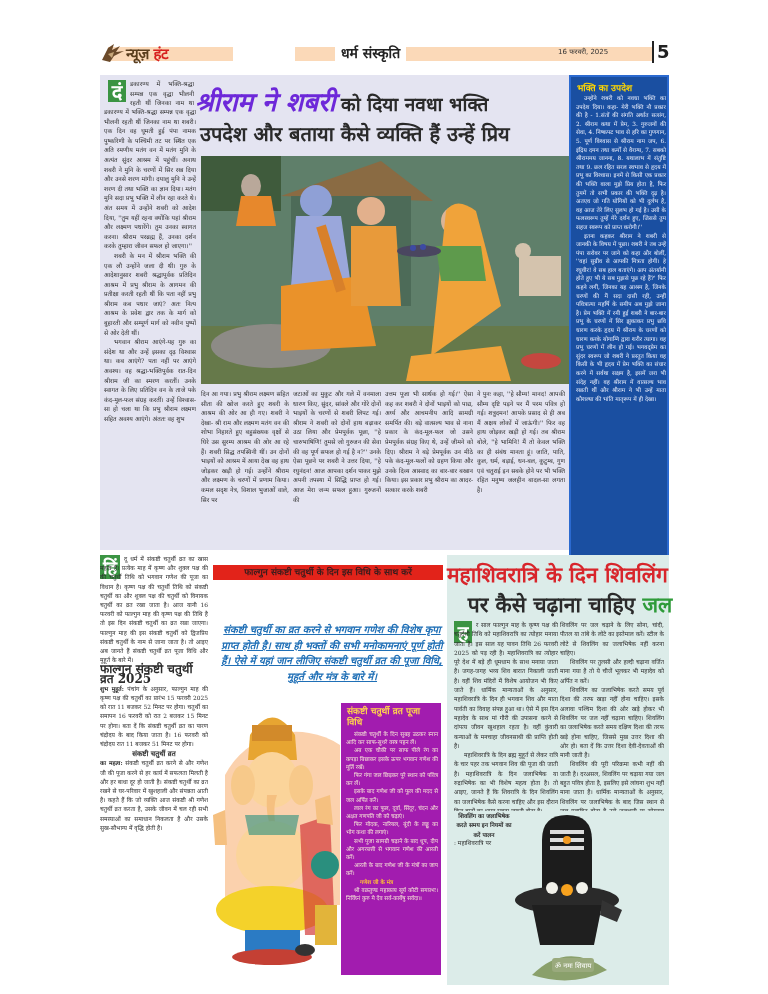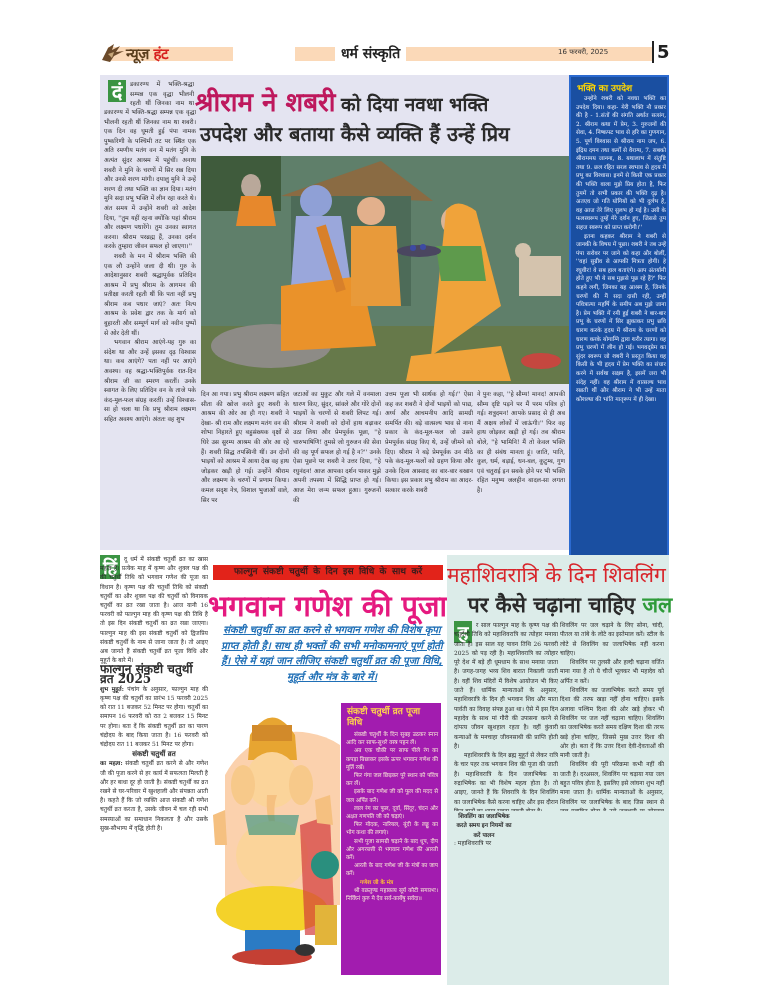--- a/index.html
+++ b/index.html
@@ -19,46 +19,46 @@
   .date { position: absolute; left: 458px; top: 5px; font-size: 7px; color: #333; }
   .page-num { position: absolute; left: 552px; top: -1px; font-size: 18px; font-weight: bold; color: #222; border-left: 2px solid #222; padding-left: 3px; line-height: 22px; }
 
   
   .top-story { position: absolute; left: 100px; top: 75px; width: 470px; height: 475px; background: #e4e4f1; }
   .dropcap { position: absolute; display: flex; align-items: center; justify-content: center; color: #fff; font-weight: bold; font-size: 20px; }
   .dropcap.green { background: #3b9443; }
   .col-text { position: absolute; font-family: "DejaVu Serif", serif; font-size: 6.2px; line-height: 9.6px; color: #2c2c2c; text-align: justify; overflow: hidden; }
   .col-text p { text-indent: 10px; }
   .headline-1 { position: absolute; left: 95px; top: 8px; width: 375px; white-space: nowrap; font-family: "DejaVu Sans", sans-serif; font-weight: bold; }
-  .headline-1 .red { color: #be185d; font-size: 26px; }
+  .headline-1 .red { color: #6d28d9; font-size: 26px; font-style: italic; }
   .headline-1 .dark { color: #2a2a2a; font-size: 19px; }
   .headline-2 { position: absolute; left: 100px; top: 45px; width: 370px; white-space: nowrap; font-weight: bold; color: #2a2a2a; font-size: 20px; }
   .hero-img { position: absolute; left: 101px; top: 81px; width: 368px; height: 228px; overflow: hidden; background: linear-gradient(180deg, #5d7e6c 0%, #3d5c49 55%, #6a7f4c 100%); }
 
   
   .side-box { position: absolute; left: 569px; top: 75px; width: 100px; height: 490px; background: #1a4fa1; border: 2px solid #2b6ad0; }
   .side-title { position: absolute; left: 6px; top: 4px; font-size: 9px; font-weight: bold; color: #ffd600; }
   .side-text { position: absolute; left: 5px; top: 17px; width: 90px; font-family: "DejaVu Serif", serif; font-size: 5.8px; line-height: 8.6px; color: #f2f4ff; text-align: justify; }
   .side-text p { text-indent: 8px; }
 
   
   .ganesh-left { position: absolute; left: 100px; top: 555px; width: 110px; height: 430px; }
-  .kicker-red { position: absolute; left: 213px; top: 565px; width: 230px; height: 15px; background: #e2231a; color: #3a1c1c; font-size: 9px; font-weight: bold; text-align: center; line-height: 15px; white-space: nowrap; overflow: hidden; font-family: Liberation Mono, monospace; }
+  .kicker-red { position: absolute; left: 213px; top: 565px; width: 230px; height: 15px; background: #e2231a; color: #3a1c1c; font-size: 9px; font-weight: bold; text-align: center; line-height: 15px; white-space: nowrap; overflow: hidden; }
   .ganesh-head { position: absolute; left: 205px; top: 585px; width: 245px; text-align: center; color: #e5197f; font-size: 29px; font-weight: bold; white-space: nowrap; }
   .ganesh-deck { position: absolute; left: 220px; top: 622px; width: 224px; text-align: center; color: #1f6fb6; font-size: 10px; font-style: italic; font-weight: bold; line-height: 15.5px; text-decoration: underline; }
   .ganesh-img { position: absolute; left: 205px; top: 705px; width: 135px; height: 272px; }
   .vidhi-box { position: absolute; left: 341px; top: 703px; width: 100px; height: 272px; background: #a21caf; }
   .vidhi-title { position: absolute; left: 6px; top: 3px; width: 90px; color: #ffd34d; font-size: 9px; font-weight: bold; line-height: 11px; }
   .vidhi-text { position: absolute; left: 5px; top: 27px; width: 92px; font-family: "DejaVu Serif", serif; font-size: 5.6px; line-height: 8.2px; color: #f8ead8; text-align: justify; }
   .vidhi-text p { text-indent: 8px; }
   .vidhi-text .sub { color: #ffc233; font-weight: bold; text-indent: 14px; }
 
   
   .shiv-box { position: absolute; left: 447px; top: 555px; width: 222px; height: 430px; background: #dcece9; }
-  .shiv-head-1 { position: absolute; left: 0; top: 5px; width: 178px; text-align: center; color: #d8252b; font-size: 21px; font-weight: normal; white-space: nowrap; }
+  .shiv-head-1 { position: absolute; left: 0; top: 5px; width: 178px; text-align: center; color: #d8252b; font-size: 21px; font-weight: bold; white-space: nowrap; }
   .shiv-head-2 { position: absolute; left: 12px; top: 35px; width: 222px; text-align: center; color: #2a2a2a; font-size: 21px; font-weight: bold; white-space: nowrap; }
   .shiv-head-2 .green { color: #2f9b3a; }
   .shiv-img { position: absolute; left: 65px; top: 255px; width: 110px; height: 175px; }
   .cap-label { font-weight: bold; color: #2c2c2c; text-align: center; text-indent: 0 !important; }
 </style>
 </head>
 <body>
 
 <div class="page">
 
@@ -152,21 +152,20 @@
     <div class="col-text" style="left:0;top:0;width:108px;height:430px;font-size:5.9px;line-height:9.2px;">
       <p style="text-indent:24px;">दू धर्म में संकष्टी चतुर्थी व्रत का खास महत्व है। प्रत्येक माह में कृष्ण और शुक्ल पक्ष की की चतुर्थी तिथि को भगवान गणेश की पूजा का विधान है। कृष्ण पक्ष की चतुर्थी तिथि को संकष्टी चतुर्थी का और शुक्ल पक्ष की चतुर्थी को विनायक चतुर्थी का व्रत रखा जाता है। आज यानी 16 फरवरी को फाल्गुन माह की कृष्ण पक्ष की तिथि है तो इस दिन संकष्टी चतुर्थी का व्रत रखा जाएगा। फाल्गुन माह की इस संकष्टी चतुर्थी को द्विजप्रिय संकष्टी चतुर्थी के नाम से जाना जाता है। तो आइए अब जानते हैं संकष्टी चतुर्थी व्रत पूजा विधि और मुहूर्त के बारे में।</p>
       <p style="text-indent:0;text-align:left;font-weight:bold;font-size:12px;">फाल्गुन संकष्टी चतुर्थी व्रत 2025</p>
       <p style="text-indent:0;"><b>शुभ मुहूर्त:</b> <span>पंचांग के अनुसार, फाल्गुन माह की कृष्ण पक्ष की चतुर्थी का प्रारंभ 15 फरवरी 2025 को रात 11 बजकर 52 मिनट पर होगा। चतुर्थी का समापन 16 फरवरी को रात 2 बजकर 15 मिनट पर होगा। बता दें कि संकष्टी चतुर्थी व्रत का पारण चंद्रोदय के बाद किया जाता है। 16 फरवरी को चंद्रोदय रात 11 बजकर 51 मिनट पर होगा।</span></p>
       <p style="text-indent:0;text-align:center;font-weight:bold;font-size:7px;">संकष्टी चतुर्थी व्रत</p>
       <p style="text-indent:0;"><b>का महत्व:</b> <span>संकष्टी चतुर्थी व्रत करने से और गणेश जी की पूजा करने से हर कार्य में सफलता मिलती है और हर बाधा दूर हो जाती है। संकष्टी चतुर्थी का व्रत रखने से घर-परिवार में खुशहाली और संपन्नता आती है। कहते हैं कि जो व्यक्ति आज संकष्टी श्री गणेश चतुर्थी व्रत करता है, उसके जीवन में चल रही सभी समस्याओं का समाधान निकलता है और उसके सुख-सौभाग्य में वृद्धि होती है।</span></p>
     </div>
   </div>
 
   <div class="kicker-red">फाल्गुन संकष्टी चतुर्थी के दिन इस विधि के साथ करें</div>
-  <div class="ganesh-head">भगवान गणेश की पूजा</div>
   <div class="ganesh-deck">संकष्टी चतुर्थी का व्रत करने से भगवान गणेश की विशेष कृपा प्राप्त होती है। साथ ही भक्तों की सभी मनोकामनाएं पूर्ण होती हैं। ऐसे में यहां जान लीजिए संकष्टी चतुर्थी व्रत की पूजा विधि, मुहूर्त और मंत्र के बारे में।</div>
 
   <div class="ganesh-img" title="भगवान गणेश की प्रतिमा">
     <svg width="135" height="272" viewBox="0 0 135 272">
       <path d="M20 70 A80 80 0 0 1 135 40 L135 200 L20 200 Z" fill="#fbd1ad"></path>
       <path d="M45 30 Q67 -5 90 30 L92 55 L43 55 Z" fill="#e7a531"></path>
       <rect x="47" y="20" width="40" height="16" fill="#d28a2a"></rect>
       <ellipse cx="67" cy="75" rx="26" ry="28" fill="#fbd49a"></ellipse>
       <ellipse cx="38" cy="80" rx="12" ry="20" fill="#f7c98a"></ellipse>
       <ellipse cx="96" cy="80" rx="12" ry="20" fill="#f7c98a"></ellipse>
@@ -219,15 +218,33 @@
       <p style="text-indent:0;">: महाशिवरात्रि पर</p>
     </div>
 
     <div class="col-text" style="left:113px;top:66px;width:104px;height:190px;font-size:5.9px;line-height:9.3px;">
       <p style="text-indent:0;">शिवलिंग पर जल चढ़ाने के लिए सोना, चांदी, पीतल या तांबे के लोटे का इस्तेमाल करें। स्टील के लोटे से शिवलिंग का जलाभिषेक नहीं करना चाहिए।</p>
       <p>शिवलिंग पर तुलसी और हल्दी चढ़ाना वर्जित माना गया है तो ये चीजें भूलकर भी महादेव को अर्पित न करें।</p>
       <p>शिवलिंग का जलाभिषेक करते समय पूर्व दिशा की तरफ खड़ा नहीं होना चाहिए। इसके अलावा पश्चिम दिशा की ओर खड़े होकर भी शिवलिंग पर जल नहीं चढ़ाना चाहिए। शिवलिंग का जलाभिषेक करते समय दक्षिण दिशा की तरफ खड़े होना चाहिए, जिससे मुख उत्तर दिशा की ओर हो। बता दें कि उत्तर दिशा देवी-देवताओं की मानी जाती है।</p>
       <p>शिवलिंग की पूरी परिक्रमा कभी नहीं की जाती है। दरअसल, शिवलिंग पर चढ़ाया गया जल बहुत पवित्र होता है, इसलिए इसे लांघना शुभ नहीं माना जाता है। धार्मिक मान्यताओं के अनुसार, शिवलिंग पर जलाभिषेक के बाद जिस स्थान से जल प्रवाहित होता है उसे जलधारी या सोमसूत्र कहा जाता है। जलधारी में माता पार्वती, भगवान गणेश, शिव पुत्री अशोक सुंदरी और कार्तिकेय जी का वास होता है। तो अगर आप शिवलिंग की परिक्रमा कर रहे हैं तो जहां से जल बह रहा हो वहीं से वापस घूम जाएं।</p>
     </div>
 
+    <div class="shiv-img" title="शिवलिंग का चित्र">
+      <svg width="110" height="175" viewBox="0 0 110 175">
+        <path d="M30 90 L30 30 Q30 5 55 5 Q80 5 80 30 L80 90 Z" fill="#1c1c1c"></path>
+        <rect x="38" y="20" width="34" height="4" fill="#ddd"></rect>
+        <rect x="38" y="28" width="34" height="4" fill="#ddd"></rect>
+        <rect x="38" y="36" width="34" height="4" fill="#ddd"></rect>
+        <circle cx="55" cy="30" r="4" fill="#f29a22"></circle>
+        <ellipse cx="55" cy="90" rx="52" ry="14" fill="#2a2a2a"></ellipse>
+        <path d="M20 95 L90 95 L82 135 L28 135 Z" fill="#1f1f1f"></path>
+        <path d="M90 90 L110 100 L105 112 L88 105 Z" fill="#333"></path>
+        <circle cx="40" cy="78" r="6" fill="#f1f1ea"></circle>
+        <circle cx="70" cy="78" r="6" fill="#f1f1ea"></circle>
+        <circle cx="55" cy="80" r="6" fill="#f7a21e"></circle>
+        <path d="M20 165 Q55 130 95 160 Q60 178 20 165 Z" fill="#8aa06b"></path>
+        <rect x="40" y="148" width="42" height="14" rx="3" fill="#9aaa7d"></rect>
+        <text x="61" y="158" font-size="7" text-anchor="middle" fill="#fff" font-family="DejaVu Sans, sans-serif">ॐ नमः शिवाय</text>
+      </svg>
+    </div>
   </div>
 
 </div>
 
 </body></html>

